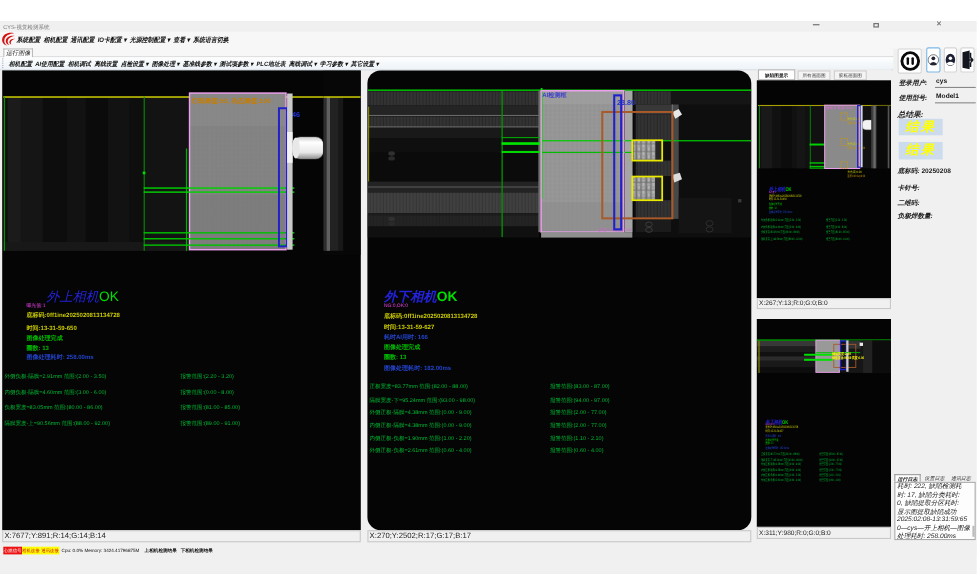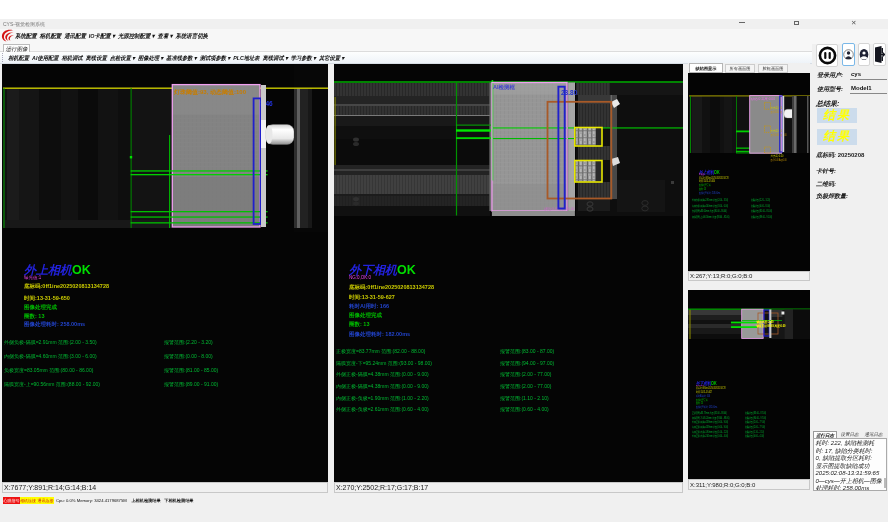--- a/index.html
+++ b/index.html
@@ -93,39 +93,39 @@
     <ellipse cx="267" cy="70.5" rx="3.5" ry="9.5" fill="#e8e8e8"></ellipse>
 
     <rect x="292" y="0" width="34" height="168" fill="#070707"></rect>
     <rect x="292" y="24" width="6" height="140" fill="#2e2e2e"></rect>
     <rect x="295" y="24" width="3" height="140" fill="#606060"></rect>
     <rect x="298" y="24" width="8" height="140" fill="#222222"></rect>
     <rect x="306" y="24" width="4" height="140" fill="#181818"></rect>
 
     <rect x="292" y="23.5" width="34" height="1.4" fill="#c8c800"></rect>
   </svg>
-  <div class="abs" style="left:22px;top:197.5px;font-size:12px;font-weight:bold;font-style:italic;color:#2222dd;">外上相机<span style="color:#00dd00;font-style:normal;font-size:12.5px;">OK</span></div>
+  <div class="abs" style="left:40px;top:197.5px;font-size:12px;font-weight:normal;font-style:italic;color:#2222dd;">外上相机<span style="color:#00dd00;font-style:normal;font-size:12.5px;">OK</span></div>
   <div class="abs" style="left:22px;top:211px;font-size:4.5px;color:#ee44ee;">曝光值:1</div>
   <div class="abs" style="left:22px;top:219px;font-size:5.5px;font-weight:bold;color:#cccc00;">底标码:0ff1ine2025020813134728</div>
   <div class="abs" style="left:22px;top:230.5px;font-size:5.5px;font-weight:bold;color:#cccc00;">时间:13-31-59-650</div>
   <div class="abs" style="left:22px;top:240px;font-size:5.5px;font-weight:bold;color:#00bb00;">图像处理完成</div>
   <div class="abs" style="left:22px;top:248.5px;font-size:5.5px;font-weight:bold;color:#00bb00;">圈数: 13</div>
   <div class="abs" style="left:22px;top:256.5px;font-size:5.5px;font-weight:bold;color:#2244cc;">图像处理耗时: 258.00ms</div>
   <div class="abs" style="left:2px;top:274.5px;font-size:5px;color:#00bb33;">外侧负极-隔膜=2.91mm 范围:(2.00 - 3.50)</div>
   <div class="abs" style="left:162px;top:274.5px;font-size:5px;color:#00bb33;">报警范围:(2.20 - 3.20)</div>
   <div class="abs" style="left:2px;top:288.5px;font-size:5px;color:#00bb33;">内侧负极-隔膜=4.60mm 范围:(3.00 - 6.00)</div>
   <div class="abs" style="left:162px;top:288.5px;font-size:5px;color:#00bb33;">报警范围:(0.00 - 8.00)</div>
   <div class="abs" style="left:2px;top:302.5px;font-size:5px;color:#00bb33;">负极宽度=83.05mm 范围:(80.00 - 86.00)</div>
   <div class="abs" style="left:162px;top:302.5px;font-size:5px;color:#00bb33;">报警范围:(81.00 - 85.00)</div>
   <div class="abs" style="left:2px;top:316.5px;font-size:5px;color:#00bb33;">隔膜宽度-上=90.56mm 范围:(88.00 - 92.00)</div>
   <div class="abs" style="left:162px;top:316.5px;font-size:5px;color:#00bb33;">报警范围:(89.00 - 91.00)</div>
 </div>
 <div class="abs" style="left:2px;top:482px;width:326px;height:11px;background:#f0f0f0;border:1px solid #c8c8c8;font-size:7px;color:#222;line-height:10px;padding-left:1px;">X:7677;Y:891;R:14;G:14;B:14</div>
 
-<div class="abs" id="panelC" style="left:334px;top:64px;width:349px;height:418px;background:#050505;overflow:hidden;">
+<div class="abs" id="panelC" style="left:334px;top:64px;width:349px;height:418px;background:#050505;overflow:hidden;border-radius:12px;">
   <svg class="abs" style="left:0;top:0" width="349" height="154" viewBox="0 0 349 154">
     <defs>
       <pattern id="ribC" width="3" height="1" patternUnits="userSpaceOnUse">
         <rect width="3" height="1" fill="#333333"></rect>
             <rect x="2" width="1" height="1" fill="#282828"></rect>
       </pattern>
       <pattern id="ribC2" width="3" height="1" patternUnits="userSpaceOnUse">
         <rect width="3" height="1" fill="#404040"></rect>
             <rect x="2" width="1" height="1" fill="#363636"></rect>
       </pattern>

